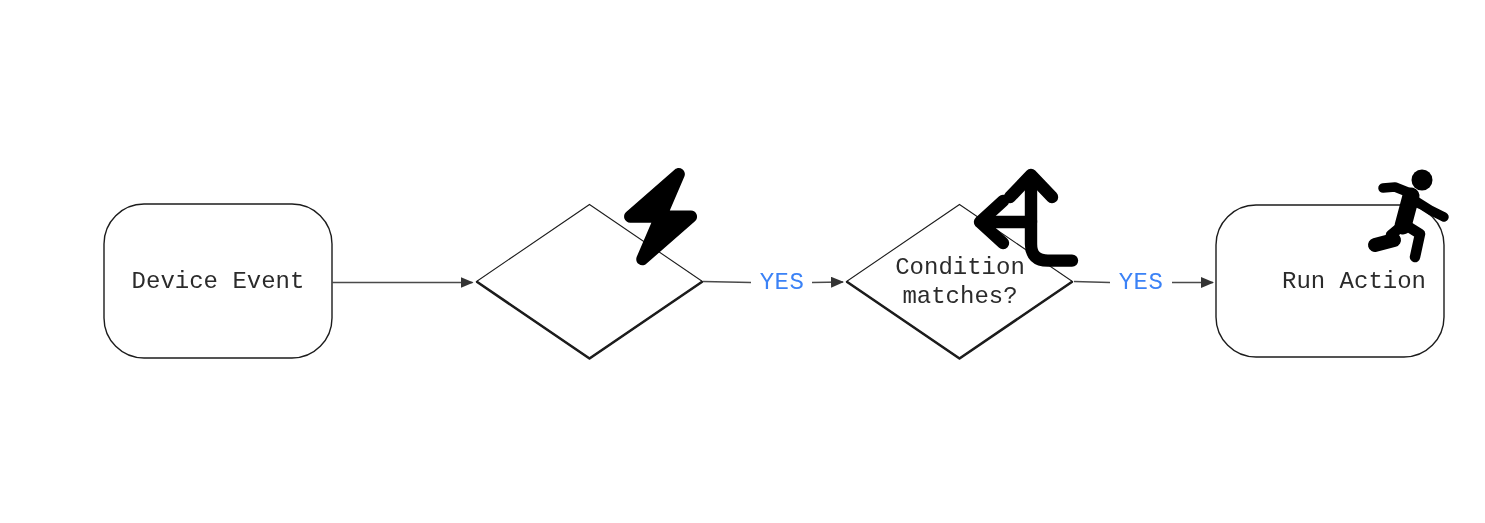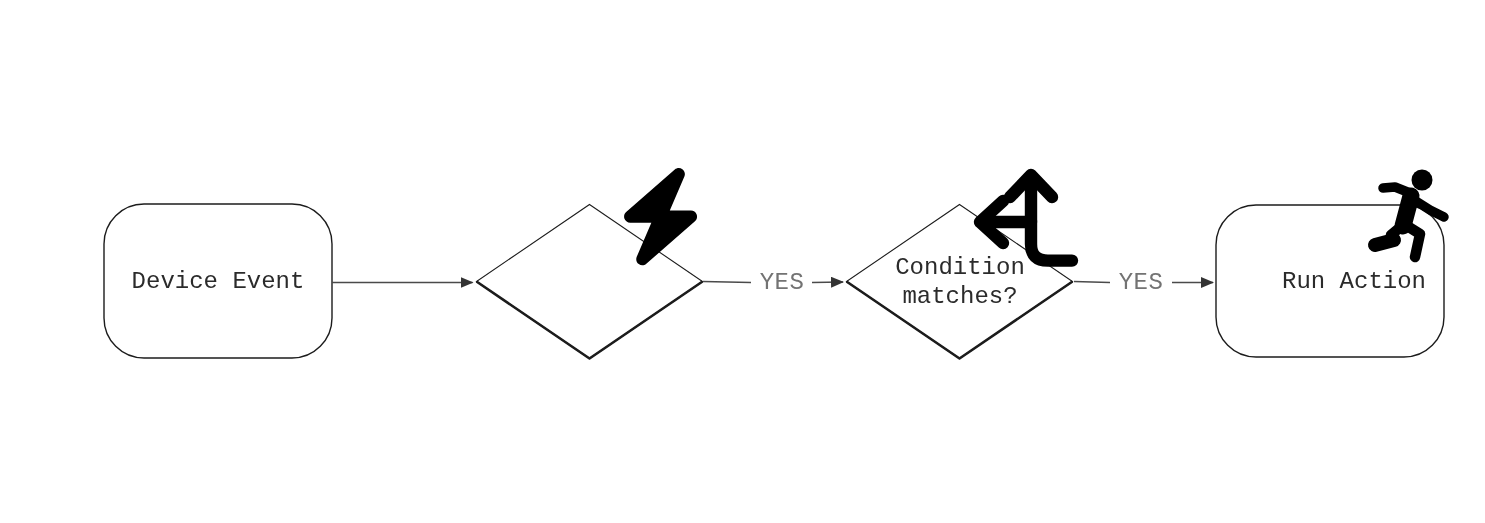--- a/index.html
+++ b/index.html
@@ -33,21 +33,21 @@
     color: #2b2b2b;
     pointer-events: none;
   }
   .edge-label {
     position: absolute;
     display: flex;
     align-items: center;
     justify-content: center;
     font-size: 24px;
     letter-spacing: 0.5px;
-    color: #737373;
+    color: #3b82f6;
     pointer-events: none;
   }
 </style>
 </head>
 <body>
 
 <div class="canvas">
 
   <svg class="flow-svg" width="1485" height="523" viewBox="0 0 1485 523">
     <defs>

